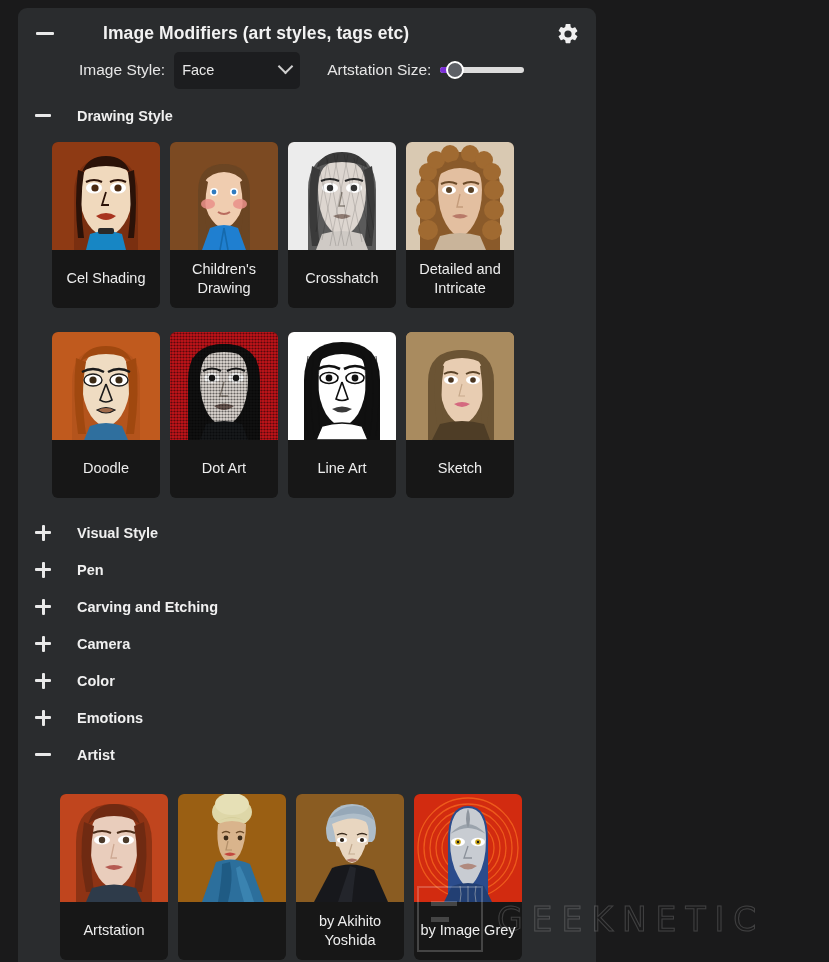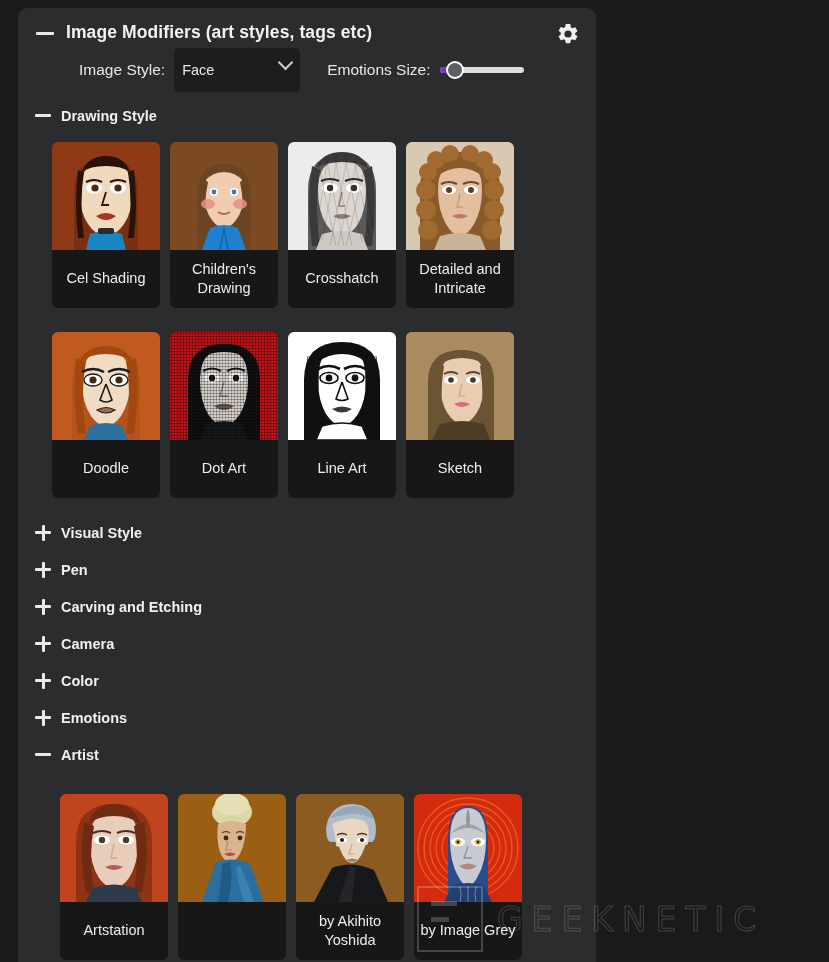--- a/index.html
+++ b/index.html
@@ -43,23 +43,24 @@
     position:absolute;left:18px;top:8px;
     width:578px;height:954px;
     background:#2a2c2e;
     border-radius:9px 9px 0 0;
     overflow:hidden;
     z-index:2;
   }
 
   
   .panel-head{
-    display:flex;
+    display:flex;align-items:center;
     padding:14px 16px 0 16px;
     position:relative;
+    gap:37px;
   }
   .toggle-ico{
     width:22px;height:22px;position:relative;flex:0 0 auto;
     margin-right:10px;
   }
   .toggle-ico .bar-h{
     position:absolute;left:2px;top:9.5px;width:18px;height:3px;
     background:#e9e9e9;border-radius:1px;
   }
   .panel-title{
@@ -76,21 +77,21 @@
     display:flex;align-items:center;
     padding:9px 16px 0 16px;
     height:34px;
     margin-left:45px;
   }
   .ctl-label{font-size:15.5px;color:#e6e6e6;}
   .sel-box{
     margin-left:9px;
     background:#1c1d1f;
     border:none;border-radius:5px;
-    width:110px;height:44px;
+    width:110px;height:37px;
     display:flex;align-items:center;
     padding:0 8px;cursor:pointer;
     position:relative;
   }
   .sel-val{font-size:14.5px;color:#e8e8e8;}
   .sel-caret{
     position:absolute;right:9px;top:9px;
     width:9px;height:9px;
     border-right:2px solid #cfcfcf;
     border-bottom:2px solid #cfcfcf;
@@ -112,21 +113,21 @@
   .slider .knob{
     position:absolute;left:6px;top:2px;
     width:18px;height:18px;border-radius:50%;
     background:#5d6066;border:2.5px solid #ffffff;
     box-sizing:border-box;
   }
 
   
   .sec-head{
     display:flex;align-items:center;
-    padding:0 16px;height:37px;cursor:pointer;
+    padding:0 16px;height:37px;cursor:pointer;gap:16px;
   }
   .sec-ico{
     width:18px;height:18px;position:relative;flex:0 0 auto;margin-right:9px;
   }
   .sec-ico .h{
     position:absolute;left:1px;top:7.5px;width:16px;height:3px;
     background:#e9e9e9;border-radius:1px;
   }
   .sec-ico .v{
     position:absolute;left:7.5px;top:1px;width:3px;height:16px;
@@ -186,21 +187,21 @@
       </svg>
     </div>
   </div>
 
   <div class="ctl-row">
     <span class="ctl-label">Image Style:</span>
     <div class="sel-box">
       <span class="sel-val">Face</span>
       <span class="sel-caret"></span>
     </div>
-    <span class="thumb-label">Emotions Size:</span>
+    <span class="thumb-label">Artstation Size:</span>
     <div class="slider">
       <div class="track"></div>
       <div class="fill"></div>
       <div class="knob"></div>
     </div>
   </div>
 
   <div class="sec-head" style="margin-top:10px;">
     <span class="sec-ico">
         <span class="h"></span>

